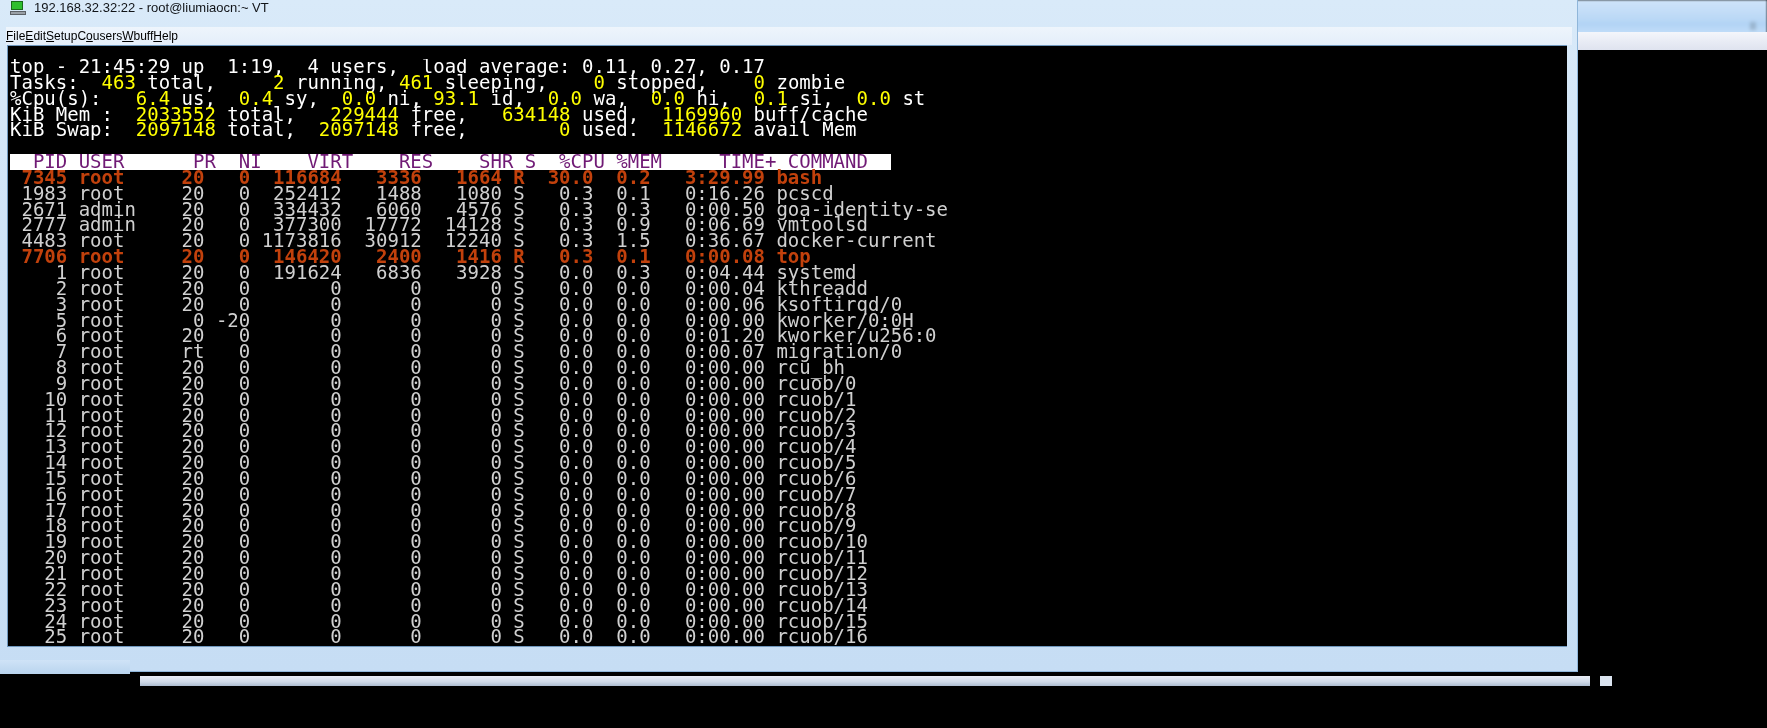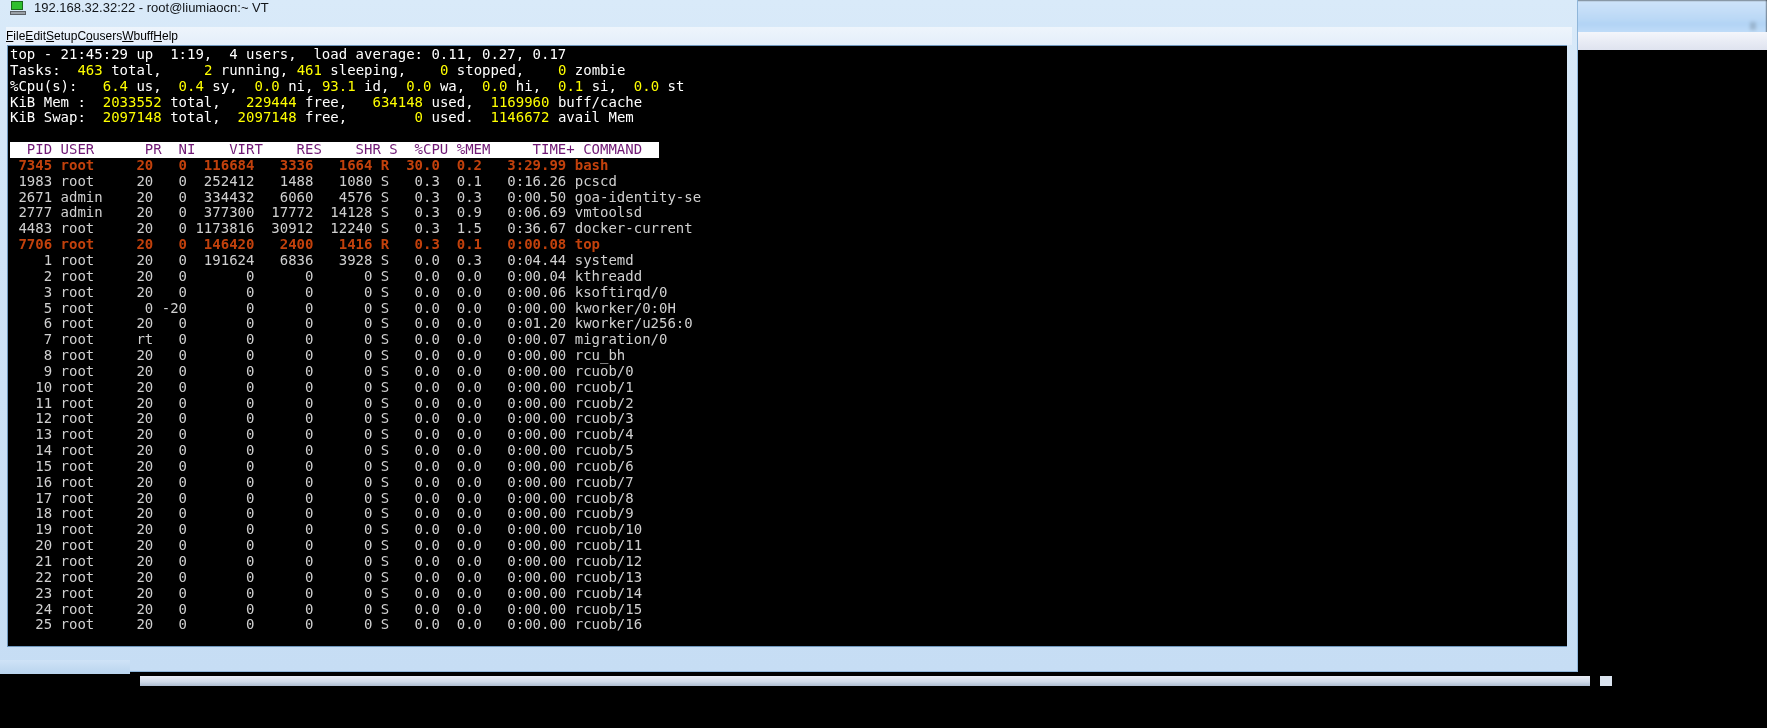--- a/index.html
+++ b/index.html
@@ -131,27 +131,27 @@
     height: 602px;
     background: #000000;
     border: 1px solid #6f97bd;
     border-right: none;
     box-sizing: border-box;
     overflow: hidden;
   }
   .term {
     position: absolute;
     left: 2px;
-    top: 1px;
+    top: 13px;
     width: 1556px;
     height: 598px;
     background: #000000;
     color: #d8d8d8;
     font-family: "DejaVu Sans Mono", monospace;
-    font-size: 14px;
+    font-size: 19px;
     line-height: 15.85px;
     letter-spacing: 0px;
     white-space: pre;
     overflow: hidden;
   }
   .term .line { height: 15.85px; }
   .y  { color: #ffff00; }
   .w  { color: #ffffff; }
   .g  { color: #d0d0d0; }
   .hdr {

